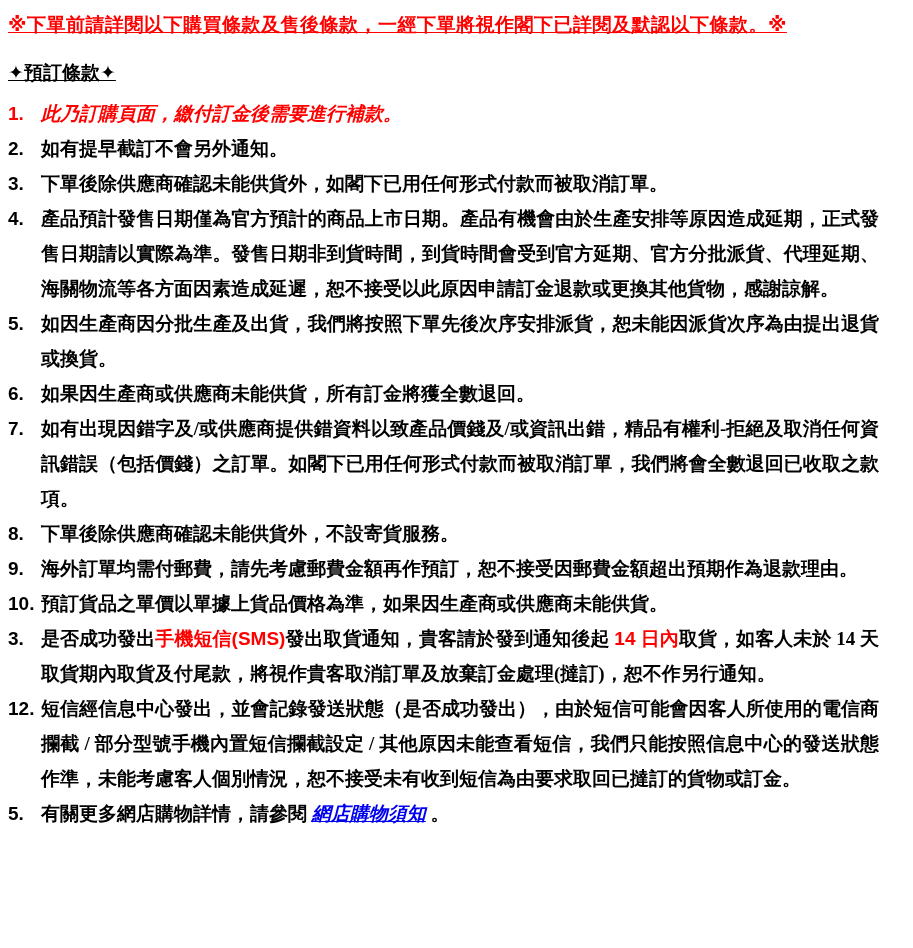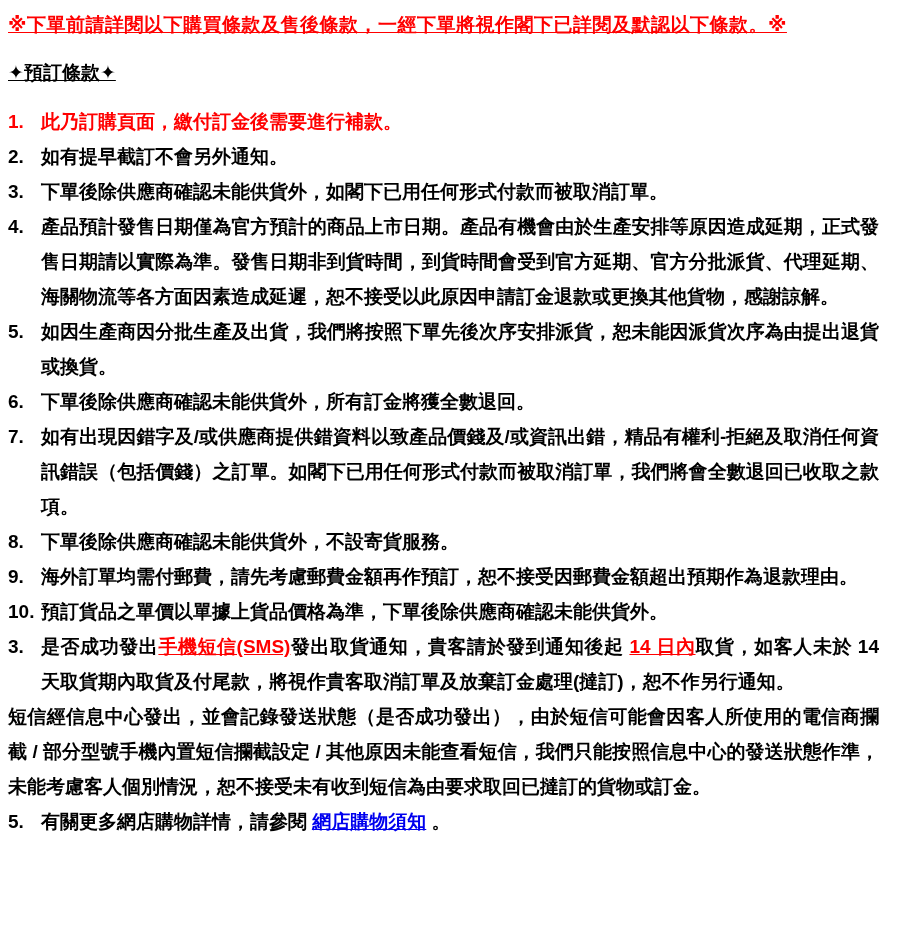--- a/index.html
+++ b/index.html
@@ -30,51 +30,51 @@
     line-height: 30px;
     text-decoration: underline;
     margin: 0 0 18px 0;
     letter-spacing: 0.5px;
   }
   .section-title {
     color: var(--ink);
     font-size: 19px;
     line-height: 30px;
     text-decoration: underline;
-    margin: 0 0 16px 0;
+    margin: 0 0 8px 0;
   }
   .terms-list {
     margin: 0;
     padding: 0;
     list-style: none;
   }
   .term-item {
     display: flex;
     font-size: 19px;
     line-height: 35px;
   }
   .term-num {
     flex: 0 0 33px;
     text-align: left;
   }
   .term-num.red { color: var(--red); }
   .term-text {
     flex: 1;
     text-align: justify;
   }
-  .seg-normal { color: var(--ink); }
-  .seg-red { color: var(--red); }
+  .seg-normal { color: var(--ink); font-family: Liberation Serif, serif; }
+  .seg-red { color: var(--red); font-style: italic; }
   .seg-red-underline {
     color: var(--red);
-    text-decoration: underline;
   }
   .seg-link {
     color: var(--blue);
     text-decoration: underline;
     cursor: pointer;
+    font-style: italic;
   }
 </style>
 </head>
 <body>
 
 <div class="page">
   <h1 class="notice">※下單前請詳閱以下購買條款及售後條款，一經下單將視作閣下已詳閱及默認以下條款。※</h1>
   <h2 class="section-title">✦預訂條款✦</h2>
   <div class="terms-list" id="terms-list">
       <div class="term-item">
@@ -92,43 +92,44 @@
       <div class="term-item">
         <span class="term-num">4.</span>
         <span class="term-text"><span class="seg-normal">產品預計發售日期僅為官方預計的商品上市日期。產品有機會由於生產安排等原因造成延期，正式發售日期請以實際為準。發售日期非到貨時間，到貨時間會受到官方延期、官方分批派貨、代理延期、海關物流等各方面因素造成延遲，恕不接受以此原因申請訂金退款或更換其他貨物，感謝諒解。</span></span>
       </div>
       <div class="term-item">
         <span class="term-num">5.</span>
         <span class="term-text"><span class="seg-normal">如因生產商因分批生產及出貨，我們將按照下單先後次序安排派貨，恕未能因派貨次序為由提出退貨或換貨。</span></span>
       </div>
       <div class="term-item">
         <span class="term-num">6.</span>
-        <span class="term-text"><span class="seg-normal">下單後除供應商確認未能供貨外，所有訂金將獲全數退回。</span></span>
+        <span class="term-text"><span class="seg-normal">如果因生產商或供應商未能供貨，所有訂金將獲全數退回。</span></span>
       </div>
       <div class="term-item">
         <span class="term-num">7.</span>
         <span class="term-text"><span class="seg-normal">如有出現因錯字及/或供應商提供錯資料以致產品價錢及/或資訊出錯，精品有權利-拒絕及取消任何資訊錯誤（包括價錢）之訂單。如閣下已用任何形式付款而被取消訂單，我們將會全數退回已收取之款項。</span></span>
       </div>
       <div class="term-item">
         <span class="term-num">8.</span>
         <span class="term-text"><span class="seg-normal">下單後除供應商確認未能供貨外，不設寄貨服務。</span></span>
       </div>
       <div class="term-item">
         <span class="term-num">9.</span>
         <span class="term-text"><span class="seg-normal">海外訂單均需付郵費，請先考慮郵費金額再作預訂，恕不接受因郵費金額超出預期作為退款理由。</span></span>
       </div>
       <div class="term-item">
         <span class="term-num">10.</span>
-        <span class="term-text"><span class="seg-normal">預訂貨品之單價以單據上貨品價格為準，下單後除供應商確認未能供貨外。</span></span>
+        <span class="term-text"><span class="seg-normal">預訂貨品之單價以單據上貨品價格為準，如果因生產商或供應商未能供貨。</span></span>
       </div>
       <div class="term-item">
         <span class="term-num">3.</span>
         <span class="term-text"><span class="seg-normal">是否成功發出</span><span class="seg-red-underline">手機短信(SMS)</span><span class="seg-normal">發出取貨通知，貴客請於發到通知後起 </span><span class="seg-red-underline">14 日內</span><span class="seg-normal">取貨，如客人未於 14 天取貨期內取貨及付尾款，將視作貴客取消訂單及放棄訂金處理(撻訂)，恕不作另行通知。</span></span>
       </div>
       <div class="term-item">
+        <span class="term-num">12.</span>
         <span class="term-text"><span class="seg-normal">短信經信息中心發出，並會記錄發送狀態（是否成功發出），由於短信可能會因客人所使用的電信商攔截 / 部分型號手機內置短信攔截設定 / 其他原因未能查看短信，我們只能按照信息中心的發送狀態作準，未能考慮客人個別情況，恕不接受未有收到短信為由要求取回已撻訂的貨物或訂金。</span></span>
       </div>
       <div class="term-item">
         <span class="term-num">5.</span>
         <span class="term-text"><span class="seg-normal">有關更多網店購物詳情，請參閱 </span><span class="seg-link">網店購物須知</span><span class="seg-normal"> 。</span></span>
       </div>
     </div>
 </div>
 
 </body></html>

